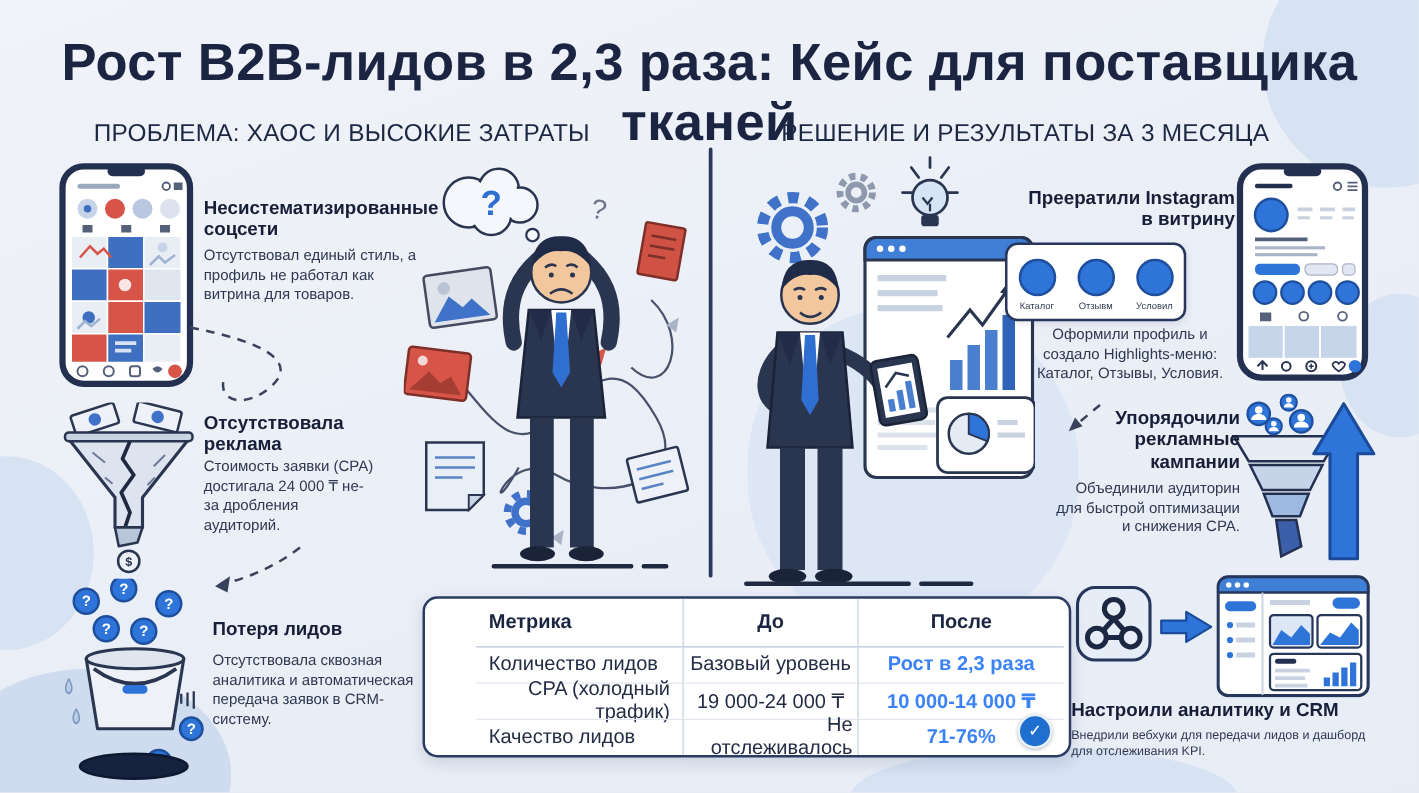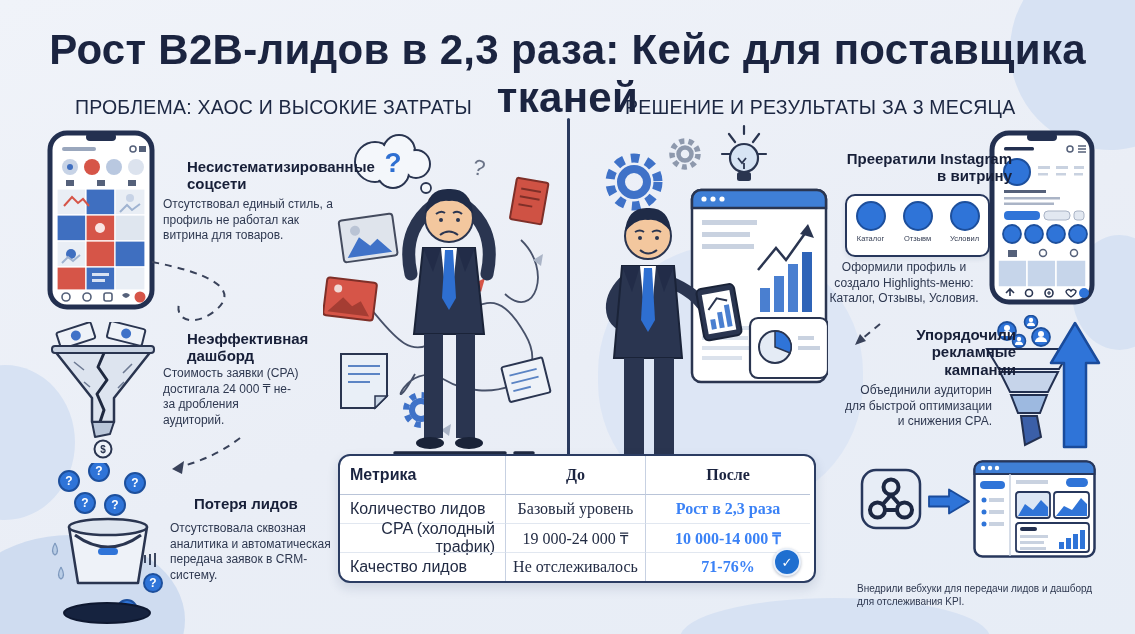--- a/index.html
+++ b/index.html
@@ -9,44 +9,44 @@
     font-family:"Liberation Sans","DejaVu Sans",sans-serif;color:#1b2440;
   }
   .blob{position:absolute;background:#d7e2f3;border-radius:50%;z-index:0;}
   .abs{position:absolute;}
   .title{
     left:0;top:26px;width:100%;text-align:center;font-size:42px;font-weight:800;
     color:#1b2440;letter-spacing:.3px;z-index:2;
   }
   .sec-h{font-size:19.5px;font-weight:400;color:#1c2742;z-index:2;letter-spacing:.2px;}
   .divider{left:567px;top:118px;width:2.5px;height:344px;background:#2a3a5e;border-radius:2px;z-index:1;}
-  .item-h{font-size:15px;font-weight:800;color:#171f38;line-height:1.16;z-index:2;margin-left:24px;}
+  .item-h{font-size:15px;font-weight:800;color:#171f38;line-height:1.16;z-index:2;}
   .item-b{font-size:12px;color:#2e3850;line-height:1.3;z-index:2;}
   .ralign{text-align:right;}
   .calign{text-align:center;}
   svg{display:block;}
   .illu{z-index:1;}
   
   .hl-card{
-    left:845px;top:194px;width:141px;height:54px;background:#fff;border:2px solid #27375c;
-    border-radius:10px;display:flex;justify-content:space-around;align-items:flex-start;
+    left:804px;top:194px;width:141px;height:54px;background:#fff;border:2px solid #27375c;
+    border-radius:10px;display:flex;justify-content:space-around;align-items:center;
     padding-top:5px;z-index:2;box-shadow:0 2px 5px rgba(30,50,90,.10);
   }
   .hl-item{display:flex;flex-direction:column;align-items:center;width:44px;}
   .hl-circle{width:26px;height:26px;border-radius:50%;background:#2f74d8;border:2px solid #1d4f9c;}
   .hl-label{font-size:7.5px;color:#333c52;margin-top:3px;white-space:nowrap;}
   
   .rtable{
-    left:338px;top:454px;width:474px;background:#fff;border:2px solid #2b3c62;border-radius:12px;
-    z-index:3;box-shadow:0 5px 12px rgba(30,50,90,.14);overflow:hidden;
+    left:338px;top:477px;width:474px;background:#fff;border:2px solid #2b3c62;border-radius:12px;
+    z-index:3;box-shadow:0 5px 12px rgba(30,50,90,.14);overflow:hidden;padding-left:41px;
   }
   .tgrid{display:grid;grid-template-columns:165px 140px 165px;}
   .tc{display:flex;align-items:center;font-size:16px;color:#232c44;padding:0 10px;height:28px;}
   .tc.head{height:38px;font-size:16px;font-weight:800;color:#1b2440;}
-  .tc.c{justify-content:center;padding:0 4px;font-family:Liberation Serif, serif;}
+  .tc.c{justify-content:center;padding:0 4px;}
   .tc.bsep{border-left:1.5px solid #c7d1e2;}
   .row-line{border-top:1px solid #e1e7f0;text-align:right;}
   .head-line{border-top:1.5px solid #b9c4d8;}
   .after{color:#3b82f6;font-weight:800;font-size:16px;}
   .check-badge{
     position:absolute;right:13px;bottom:5px;width:24px;height:24px;border-radius:50%;
     background:#1f6fd0;border:2px solid #e9f0fa;color:#fff;display:flex;align-items:center;
     justify-content:center;font-size:13px;font-weight:800;box-shadow:0 1px 3px rgba(20,40,80,.3);
   }
 </style>
@@ -126,21 +126,21 @@
       </g>
     <path d="M6,28 L104,28 L66,76 L66,100 L44,100 L44,76 Z" fill="#dde4ef" stroke="#2a3550" stroke-width="2.5" stroke-linejoin="round"></path>
     <rect x="4" y="24" width="102" height="7" rx="3" fill="#c9d3e2" stroke="#2a3550" stroke-width="2"></rect>
     <polyline points="56,31 50,45 59,58 49,72 56,88 52,100" fill="none" stroke="#1f2940" stroke-width="3" stroke-linejoin="round"></polyline>
     <path d="M26,40 l10,8 M84,42 l-9,9 M36,60 l6,5 M76,60 l-6,6" stroke="#6d7a93" stroke-width="1.6"></path>
     <path d="M44,100 L66,100 L62,112 L47,115 Z" fill="#b9c6d9" stroke="#2a3550" stroke-width="2" stroke-linejoin="round"></path>
     <circle cx="55" cy="127" r="8.5" fill="#eef2f8" stroke="#2a3550" stroke-width="2"></circle>
     <text x="55" y="131" text-anchor="middle" font-size="10" font-weight="bold" fill="#2a3550">$</text>
   </svg>
 
-  <div class="abs item-h" style="left:163px;top:330px;width:150px;">Неэффективная дашборд</div>
+  <div class="abs item-h" style="left:163px;top:330px;width:150px;">Отсутствовала реклама</div>
   <div class="abs item-b" style="left:163px;top:366px;width:140px;">Стоимость заявки (CPA) достигала 24 000 ₸ не-за дробления аудиторий.</div>
 
   <svg class="abs illu" style="left:45px;top:463px;" width="128" height="165" viewBox="0 0 128 165">
     <g>
       <g font-size="12" font-weight="bold" text-anchor="middle">
         <circle cx="24" cy="18" r="10" fill="#2f74d8" stroke="#1d4f9c" stroke-width="2"></circle>
           <text x="24" y="22" fill="#fff">?</text>
         <circle cx="54" cy="8" r="10" fill="#2f74d8" stroke="#1d4f9c" stroke-width="2"></circle>
           <text x="54" y="12" fill="#fff">?</text>
         <circle cx="90" cy="20" r="10" fill="#2f74d8" stroke="#1d4f9c" stroke-width="2"></circle>
@@ -443,20 +443,21 @@
         <rect x="47" y="87" width="26" height="3"></rect>
       </g>
     <g fill="#2f74d8">
         <rect x="86" y="82" width="5" height="7"></rect>
         <rect x="93" y="78" width="5" height="11"></rect>
         <rect x="100" y="74" width="5" height="15"></rect>
         <rect x="107" y="70" width="5" height="19"></rect>
       </g>
   </svg>
 
+  <div class="abs item-h" style="left:857px;top:560px;width:245px;">Настроили аналитику и CRM</div>
   <div class="abs item-b" style="left:857px;top:582px;width:252px;font-size:10px;">Внедрили вебхуки для передачи лидов и дашборд для отслеживания KPI.</div>
 
   <svg class="abs" style="left:0;top:0;z-index:1;pointer-events:none;" width="1135" height="634" viewBox="0 0 1135 634">
     <g fill="none" stroke="#39425a" stroke-width="2" stroke-dasharray="7 6">
       <path d="M152,262 C205,272 242,288 216,310 C196,327 172,322 180,300"></path>
       <path d="M240,438 C218,455 196,463 172,469"></path>
       <path d="M880,324 L857,343"></path>
     </g>
     <polygon points="172,469 184,461 182,474" fill="#39425a"></polygon>
     <polygon points="855,345 866,341 860,334" fill="#39425a"></polygon>

